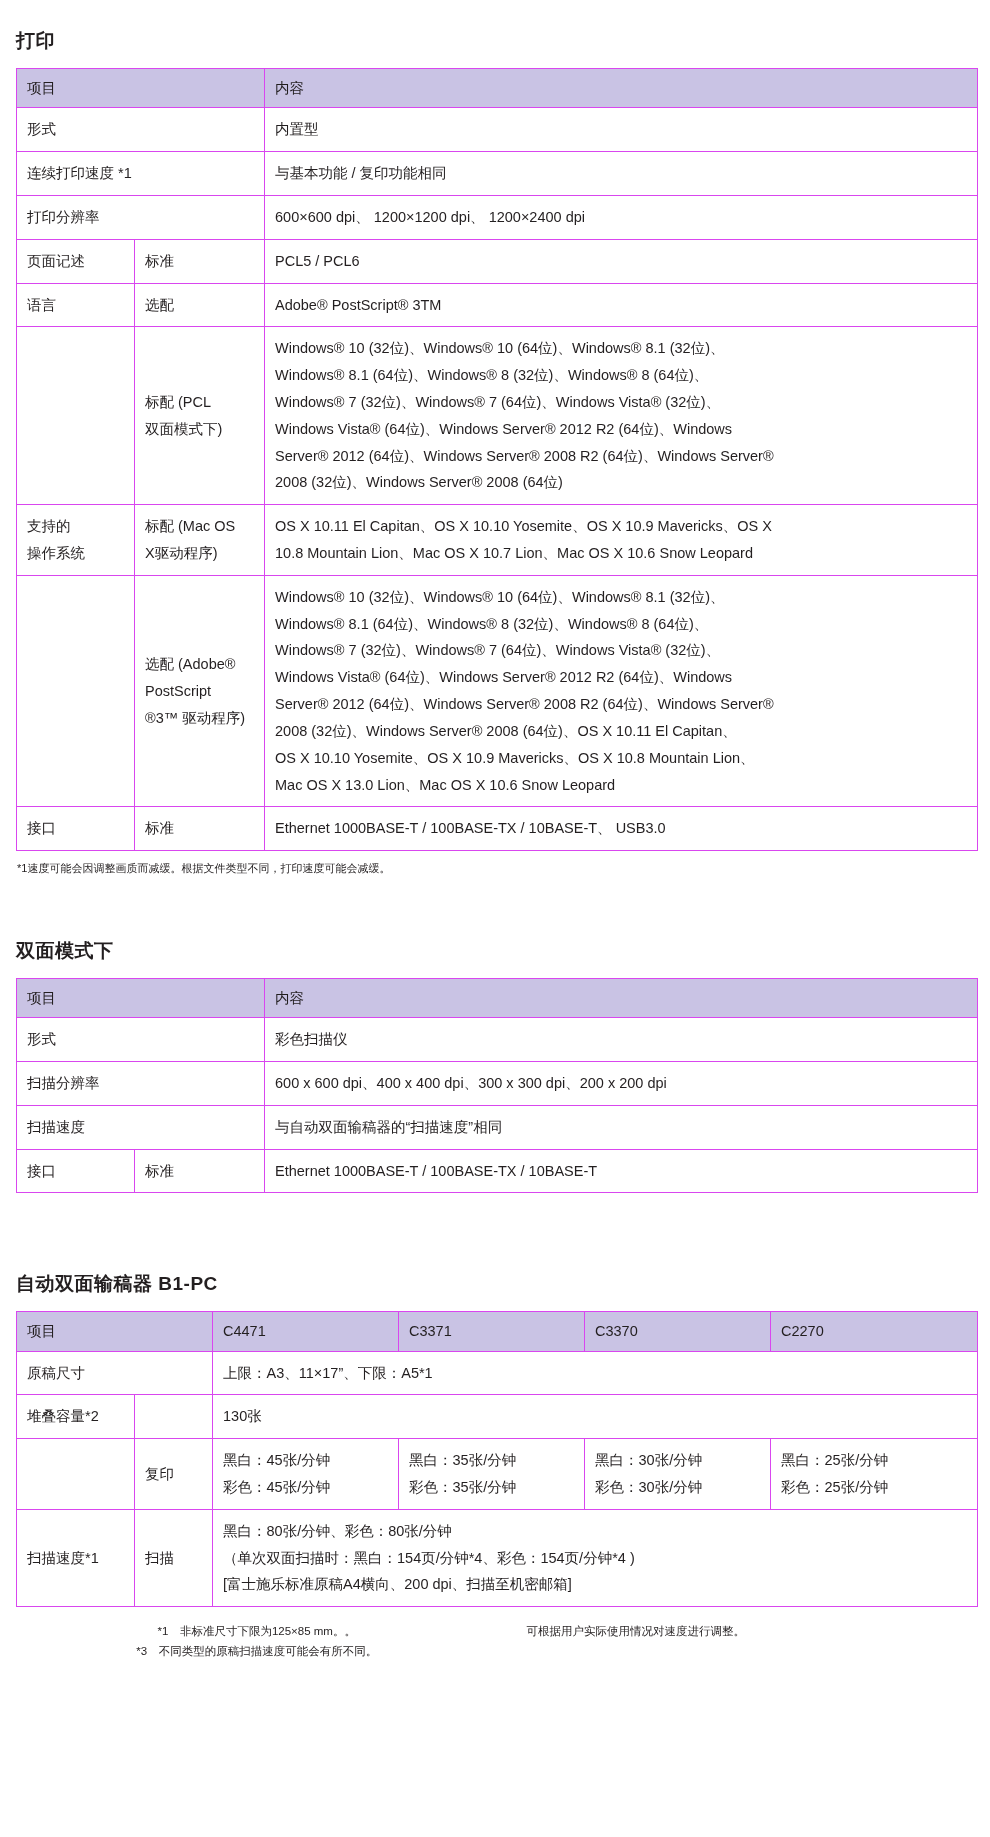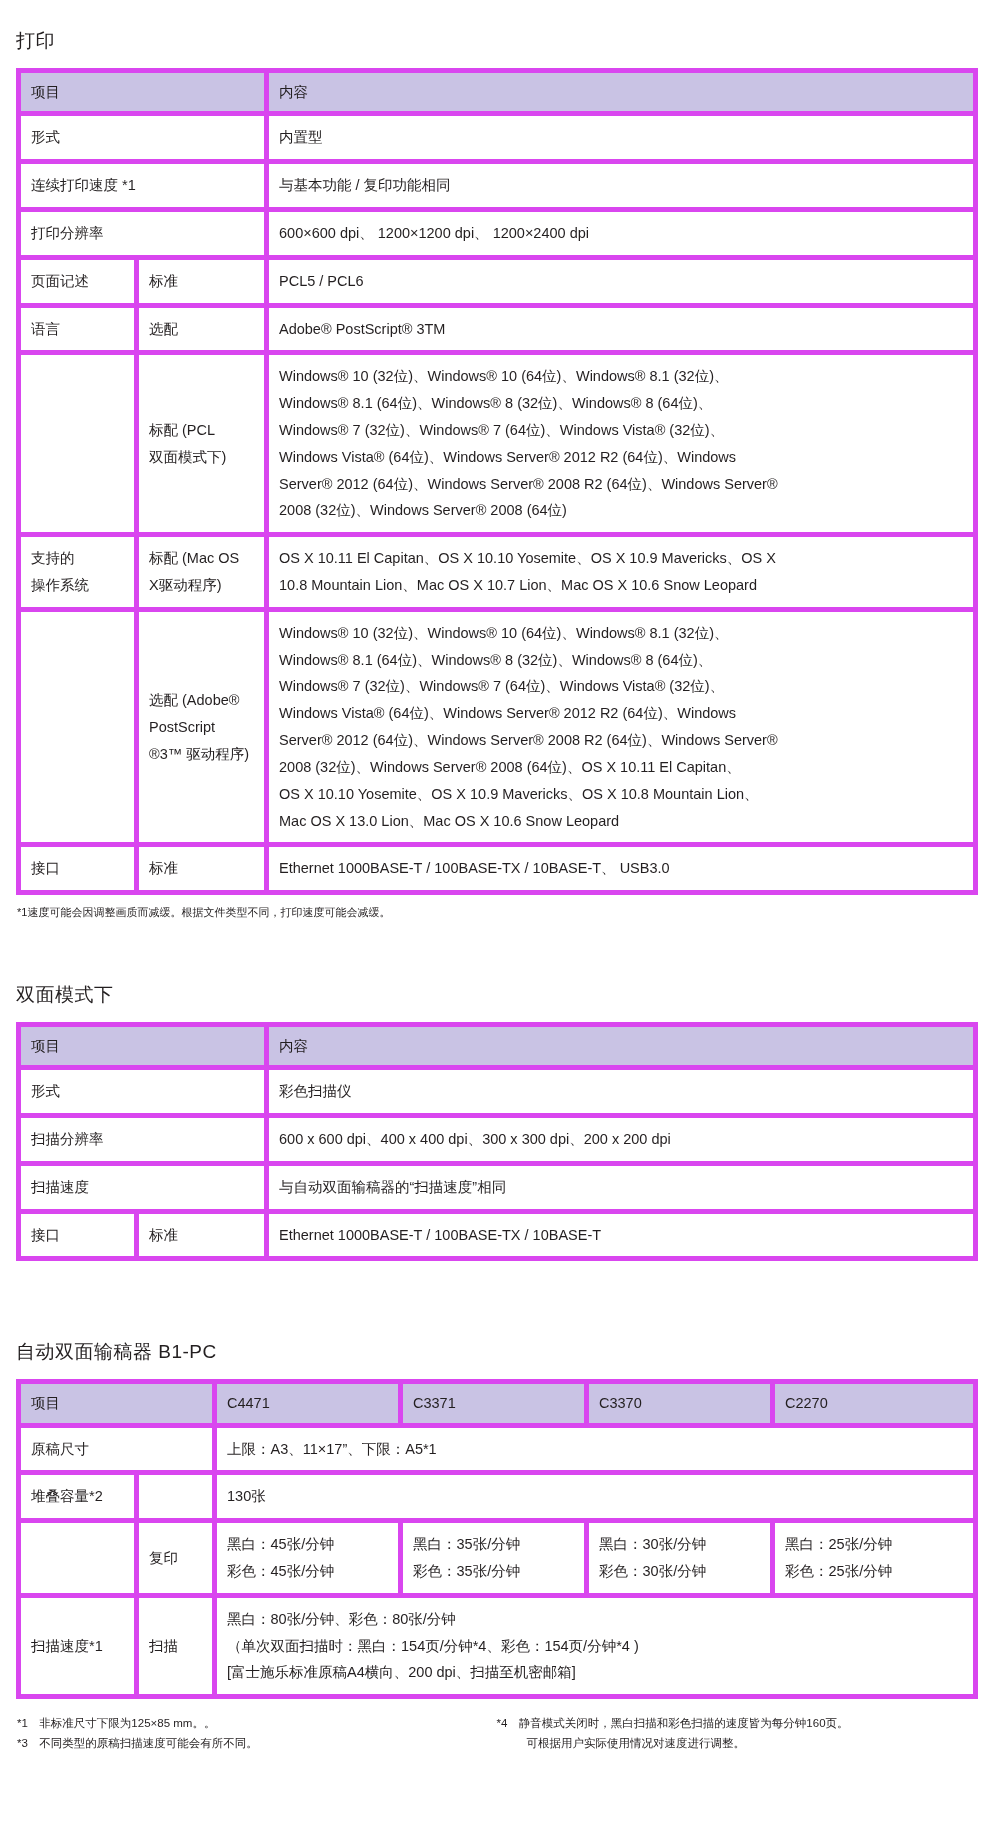--- a/index.html
+++ b/index.html
@@ -13,32 +13,32 @@
     font-family: "Liberation Sans", sans-serif;
     color: #231f20;
     -webkit-font-smoothing: antialiased;
   }
   .page {
     width: 990px;
     padding: 28px 14px 20px 14px;
   }
   h2.section-title {
     font-size: 19px;
-    font-weight: 400;
+    font-weight: 700;
     margin: 0 0 14px 2px;
     letter-spacing: 0.5px;
   }
   table.spec {
     width: 962px;
     border-collapse: collapse;
     table-layout: fixed;
     margin: 0 0 0 2px;
   }
   table.spec td, table.spec th {
-    border: 5px solid #d946ef;
+    border: 1px solid #d946ef;
     padding: 8px 10px;
     font-size: 14.5px;
     font-weight: 400;
     text-align: left;
     vertical-align: middle;
     line-height: 1.85;
   }
   table.spec thead th {
     background: #c9c3e4;
     font-size: 14.5px;
@@ -55,21 +55,21 @@
   .gap-lg { height: 60px; }
   .gap-xl { height: 78px; }
   .footnotes {
     margin: 14px 0 0 3px;
     font-size: 11.5px;
     line-height: 1.75;
     display: flex;
     flex-wrap: wrap;
   }
   .fn-col { width: 50%; }
-  .fn-row { display: block; }
+  .fn-row { display: block; text-align: center; }
   .fn-indent { padding-left: 30px; display: block; }
 </style>
 </head>
 <body>
 
 <div class="page">
 
   <h2 class="section-title">打印</h2>
 
   <table class="spec">
@@ -278,18 +278,17 @@
       </tr>
     </tbody>
   </table>
 
   <div class="footnotes">
     <div class="fn-col">
       <span class="fn-row">*1　非标准尺寸下限为125×85 mm。。</span>
       <span class="fn-row">*3　不同类型的原稿扫描速度可能会有所不同。</span>
     </div>
     <div class="fn-col">
-      <span class="fn-row">*4　静音模式关闭时，黑白扫描和彩色扫描的速度皆为每分钟160页。</span>
       <span class="fn-indent">可根据用户实际使用情况对速度进行调整。</span>
     </div>
   </div>
 
 </div>
 
 </body></html>

